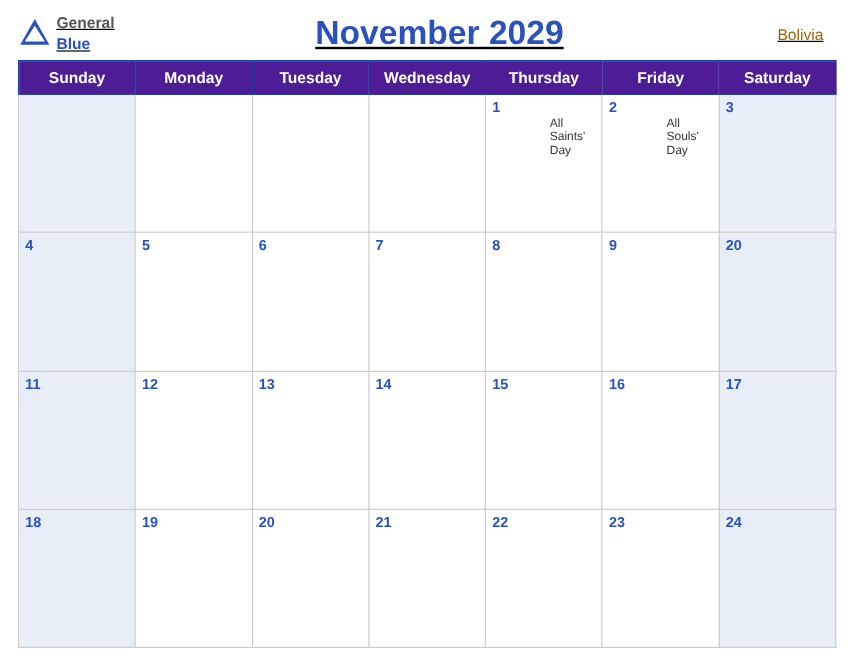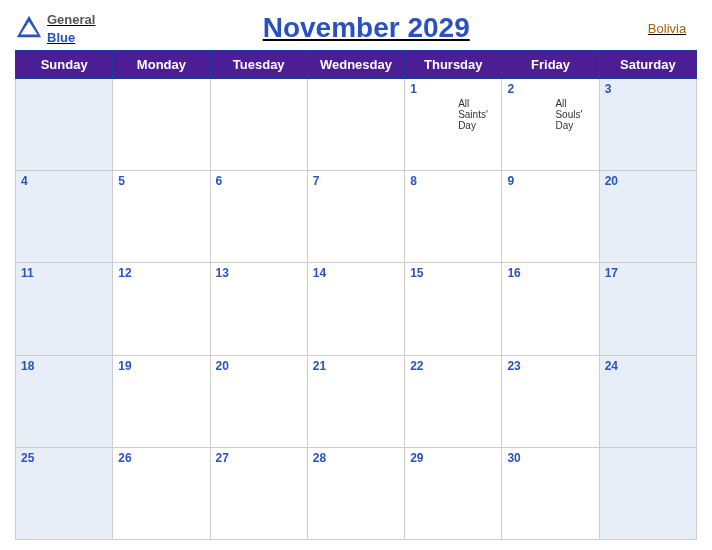--- a/index.html
+++ b/index.html
@@ -201,35 +201,14 @@
         <td>
           <span class="day-number">22</span>
         </td>
         <td>
           <span class="day-number">23</span>
         </td>
         <td>
           <span class="day-number">24</span>
         </td>
       </tr>
-      <tr>
-        <td>
-          <span class="day-number">25</span>
-        </td>
-        <td>
-          <span class="day-number">26</span>
-        </td>
-        <td>
-          <span class="day-number">27</span>
-        </td>
-        <td>
-          <span class="day-number">28</span>
-        </td>
-        <td>
-          <span class="day-number">29</span>
-        </td>
-        <td>
-          <span class="day-number">30</span>
-        </td>
-        <td></td>
-      </tr>
     </tbody>
 </table>
 
 </body></html>

